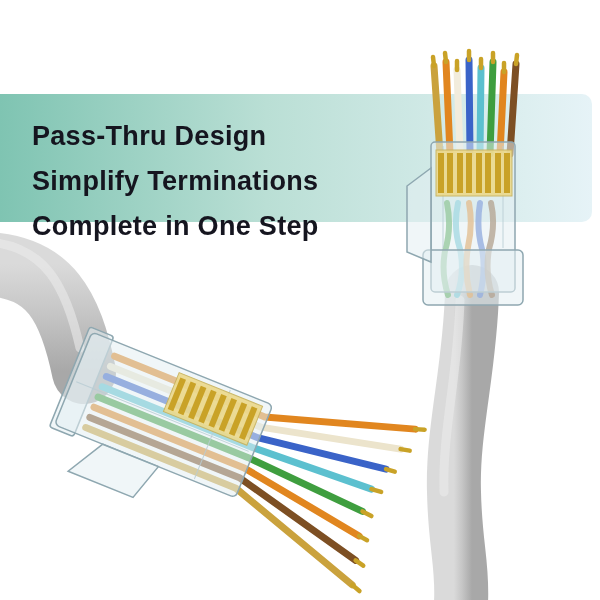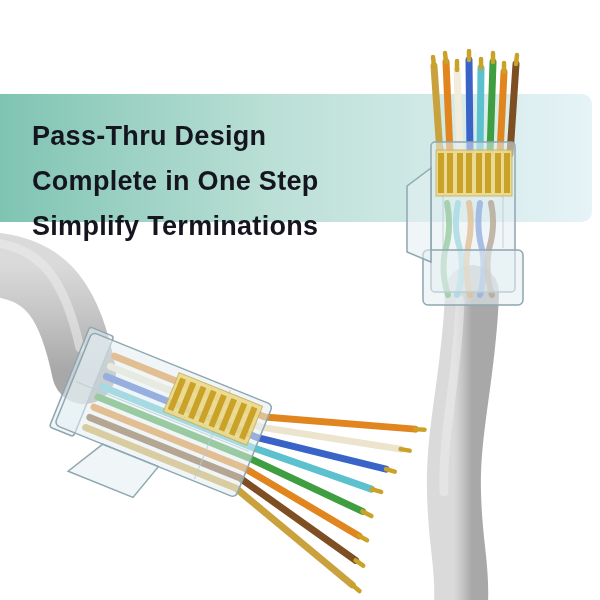--- a/index.html
+++ b/index.html
@@ -26,22 +26,22 @@
   .pin{stroke:var(--gold);stroke-width:6;stroke-linecap:butt;}
   .cable-hi{fill:none;stroke:#ebebeb;stroke-width:9;stroke-linecap:round;opacity:.6;}
 </style>
 </head>
 <body>
 
 <div id="stage">
 
   <div id="banner">
     <div class="promo-line">Pass-Thru Design</div>
+    <div class="promo-line">Simplify Terminations</div>
     <div class="promo-line">Complete in One Step</div>
-    <div class="promo-line">Simplify Terminations</div>
   </div>
 
   <svg id="photo" viewBox="0 0 600 600">
     <defs>
       <linearGradient id="cgH" x1="0" y1="0" x2="1" y2="0">
         <stop offset="0" style="stop-color:var(--cable_light)"></stop>
         <stop offset=".45" style="stop-color:var(--cable_mid)"></stop>
         <stop offset="1" style="stop-color:var(--cable_dark)"></stop>
       </linearGradient>
       <linearGradient id="cgV" x1="0" y1="0" x2="0" y2="1">

